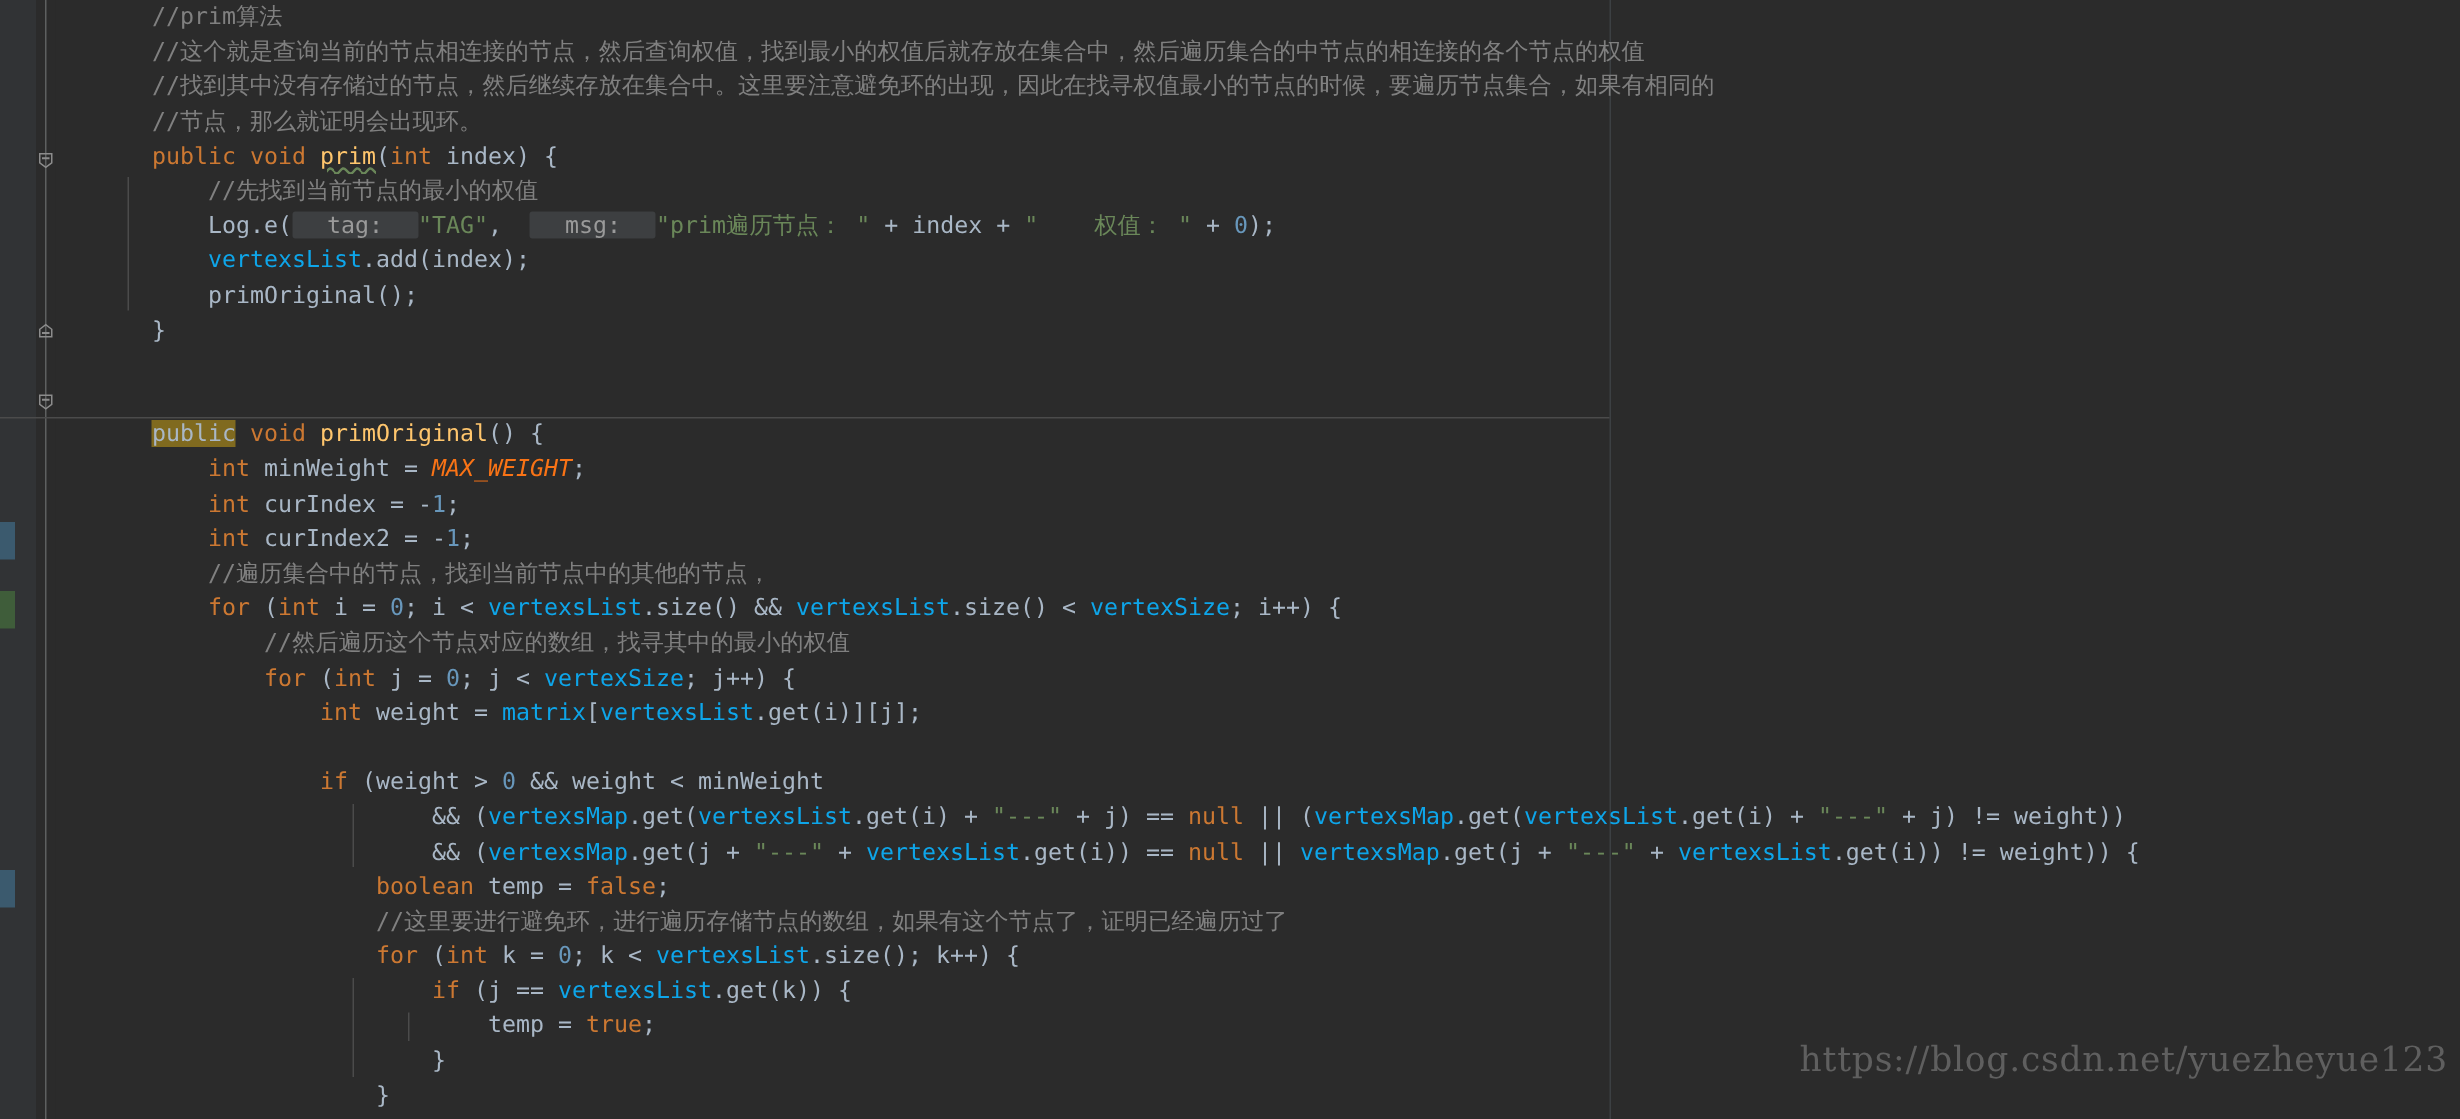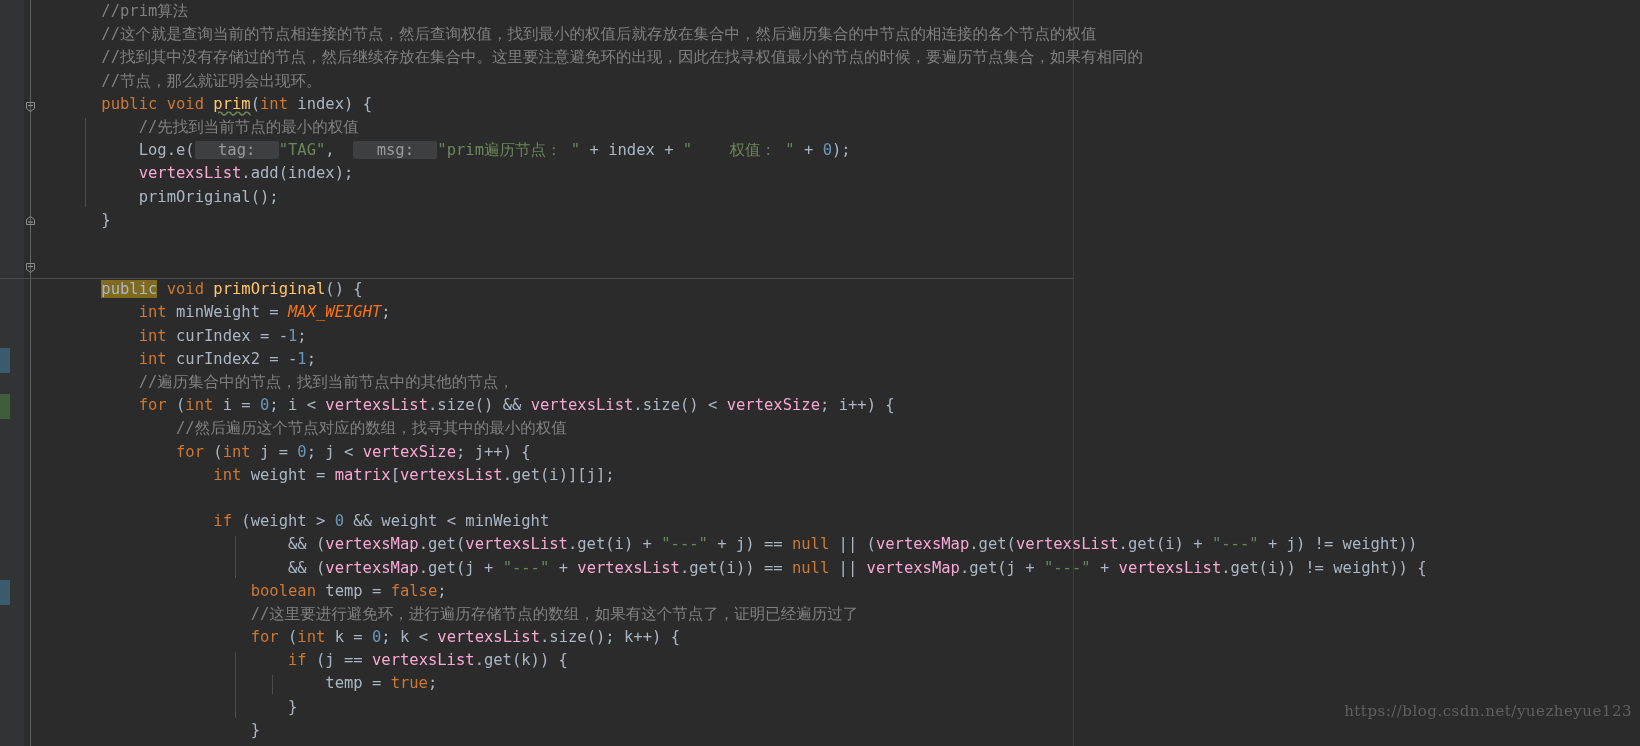--- a/index.html
+++ b/index.html
@@ -84,21 +84,21 @@
     width: 1px;
     background: #4b4b4b;
   }
 
   
   .tk-default  { color: #a9b7c6; }
   .tk-keyword  { color: #cc7832; }
   .tk-comment  { color: #808080; }
   .tk-string   { color: #6a8759; }
   .tk-number   { color: #6897bb; }
-  .tk-field    { color: #f9a8d4; }
+  .tk-field    { color: #0ea5e9; }
   .tk-static   { color: #f97316; font-style: italic; }
   .tk-method   { color: #ffc66d; }
   .tk-param-hint {
     color: #9a9a9a;
     background: #3d3f41;
     border-radius: 2px;
     padding: 0 14px;
   }
   .tk-search-hit {
     background: #806a1f;
@@ -114,21 +114,21 @@
   
   .cjk { font-family: "DejaVu Serif", "Liberation Serif", serif; }
 
   
   #watermark {
     position: absolute;
     right: 8px;
     bottom: 26px;
     color: #5f5f5f;
     font-family: "DejaVu Serif", "Liberation Serif", serif;
-    font-size: 15px;
+    font-size: 23px;
     letter-spacing: 0.5px;
     user-select: none;
   }
 </style>
 </head>
 <body>
 
 <div id="screen" style="background: rgb(43, 43, 43);">
 
   <div id="gutter" style="background: rgb(49, 51, 53);">

